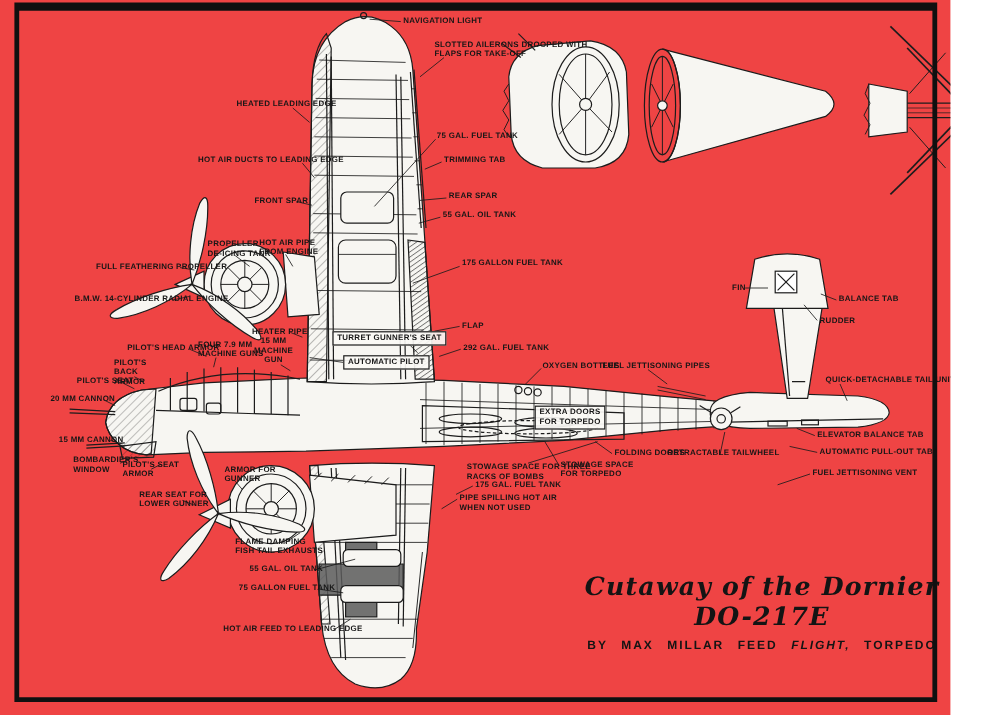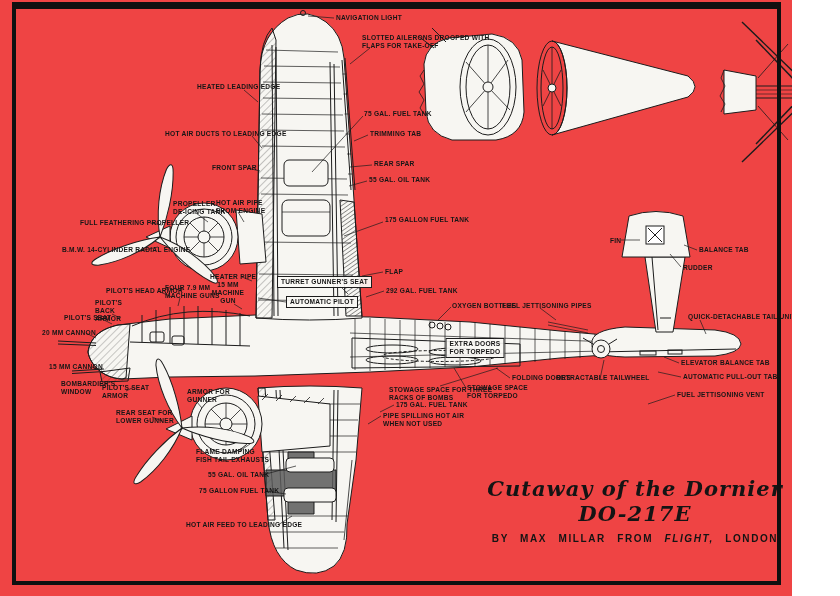--- a/index.html
+++ b/index.html
@@ -428,20 +428,20 @@
       <div class="label" style="left: 683px; top: 264px;">RUDDER</div>
       <div class="label" style="left: 688px; top: 313px;">QUICK-DETACHABLE TAIL UNIT</div>
       <div class="label" style="left: 681px; top: 359px;">ELEVATOR BALANCE TAB</div>
       <div class="label" style="left: 683px; top: 373px;">AUTOMATIC PULL-OUT TAB</div>
       <div class="label" style="left: 677px; top: 391px;">FUEL JETTISONING VENT</div>
     </div>
 
   <div class="title-block">
     <div class="title-script">Cutaway of the Dornier DO-217E</div>
     <div class="title-byline">
-      <span>BY MAX MILLAR FROM</span>
+      <span>BY MAX MILLAR FEED</span>
       <span class="flight">FLIGHT,</span>
-      <span>LONDON</span>
+      <span>TORPEDO</span>
     </div>
   </div>
 
   <div class="frame"></div>
 </div>
 
 </body></html>

